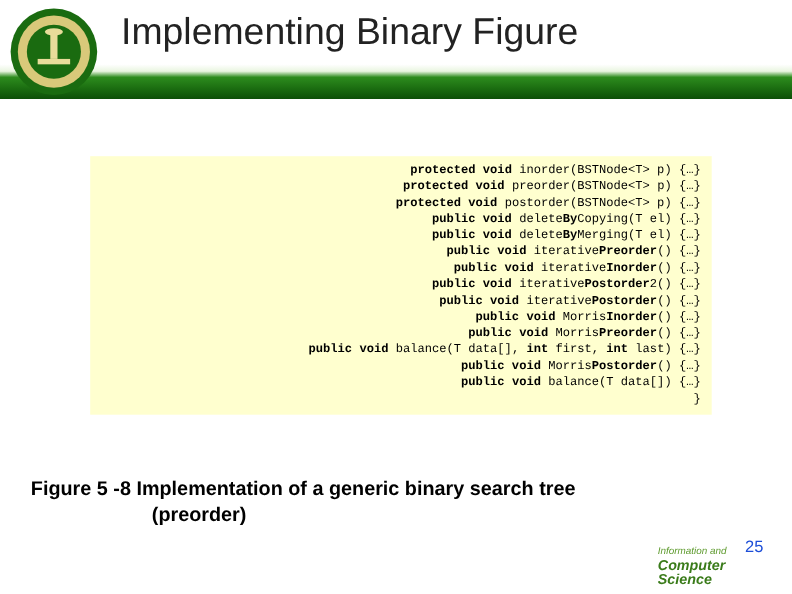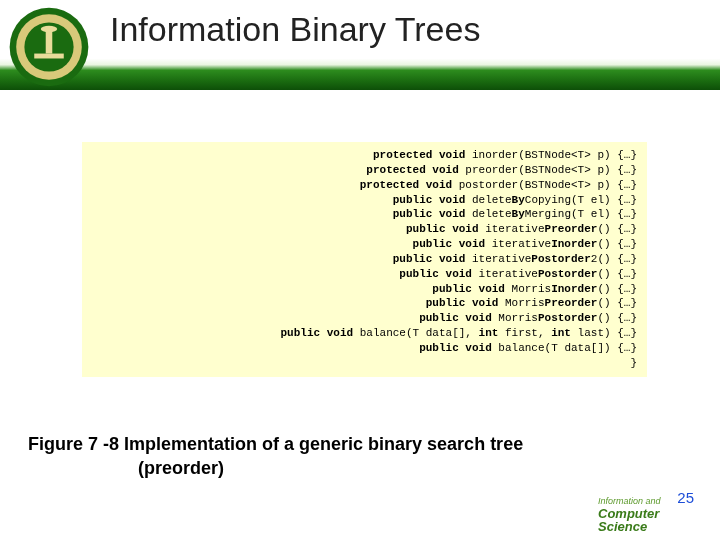--- a/index.html
+++ b/index.html
@@ -96,43 +96,43 @@
   <div class="emblem">
     <svg viewBox="0 0 100 100">
       <circle cx="50" cy="50" r="48" fill="#1a6b10"></circle>
       <circle cx="50" cy="50" r="40" fill="#d9c97a"></circle>
       <circle cx="50" cy="50" r="30" fill="#1a6b10"></circle>
       <rect x="46" y="28" width="8" height="30" fill="#e8dc9a"></rect>
       <ellipse cx="50" cy="28" rx="10" ry="4" fill="#e8dc9a"></ellipse>
       <rect x="32" y="58" width="36" height="6" fill="#e8dc9a"></rect>
     </svg>
   </div>
-  <div class="title">Information Binary Trees</div>
+  <div class="title">Implementing Binary Figure</div>
 </div>
 
 <div class="code-block" id="code-block">
     <div class="code-line code-indent"><span class="kw">protected void</span> inorder(BSTNode&lt;T&gt; p) {…}</div>
     <div class="code-line code-indent"><span class="kw">protected void</span> preorder(BSTNode&lt;T&gt; p) {…}</div>
     <div class="code-line code-indent"><span class="kw">protected void</span> postorder(BSTNode&lt;T&gt; p) {…}</div>
     <div class="code-line code-indent"><span class="kw">public void</span> delete<span class="kw">By</span>Copying(T el) {…}</div>
     <div class="code-line code-indent"><span class="kw">public void</span> delete<span class="kw">By</span>Merging(T el) {…}</div>
     <div class="code-line code-indent"><span class="kw">public void</span> iterative<span class="kw">Preorder</span>() {…}</div>
     <div class="code-line code-indent"><span class="kw">public void</span> iterative<span class="kw">Inorder</span>() {…}</div>
     <div class="code-line code-indent"><span class="kw">public void</span> iterative<span class="kw">Postorder</span>2() {…}</div>
     <div class="code-line code-indent"><span class="kw">public void</span> iterative<span class="kw">Postorder</span>() {…}</div>
     <div class="code-line code-indent"><span class="kw">public void</span> Morris<span class="kw">Inorder</span>() {…}</div>
     <div class="code-line code-indent"><span class="kw">public void</span> Morris<span class="kw">Preorder</span>() {…}</div>
+    <div class="code-line code-indent"><span class="kw">public void</span> balance(T data[], <span class="kw">int</span> first, <span class="kw">int</span> last) {…}</div>
     <div class="code-line code-indent"><span class="kw">public void</span> Morris<span class="kw">Postorder</span>() {…}</div>
-    <div class="code-line code-indent"><span class="kw">public void</span> balance(T data[], <span class="kw">int</span> first, <span class="kw">int</span> last) {…}</div>
     <div class="code-line code-indent"><span class="kw">public void</span> balance(T data[]) {…}</div>
     <div class="code-line">}</div>
   </div>
 
 <div class="caption">
-  <div>Figure 7 -8 Implementation of a generic binary search tree</div>
+  <div>Figure 5 -8 Implementation of a generic binary search tree</div>
   <div class="caption-l2">(preorder)</div>
 </div>
 
 <div class="pagenum">25</div>
 
 <div class="footer-logo">
   <div class="txt">Information and</div>
   <div class="txt cs">Computer Science</div>
 </div>
 

